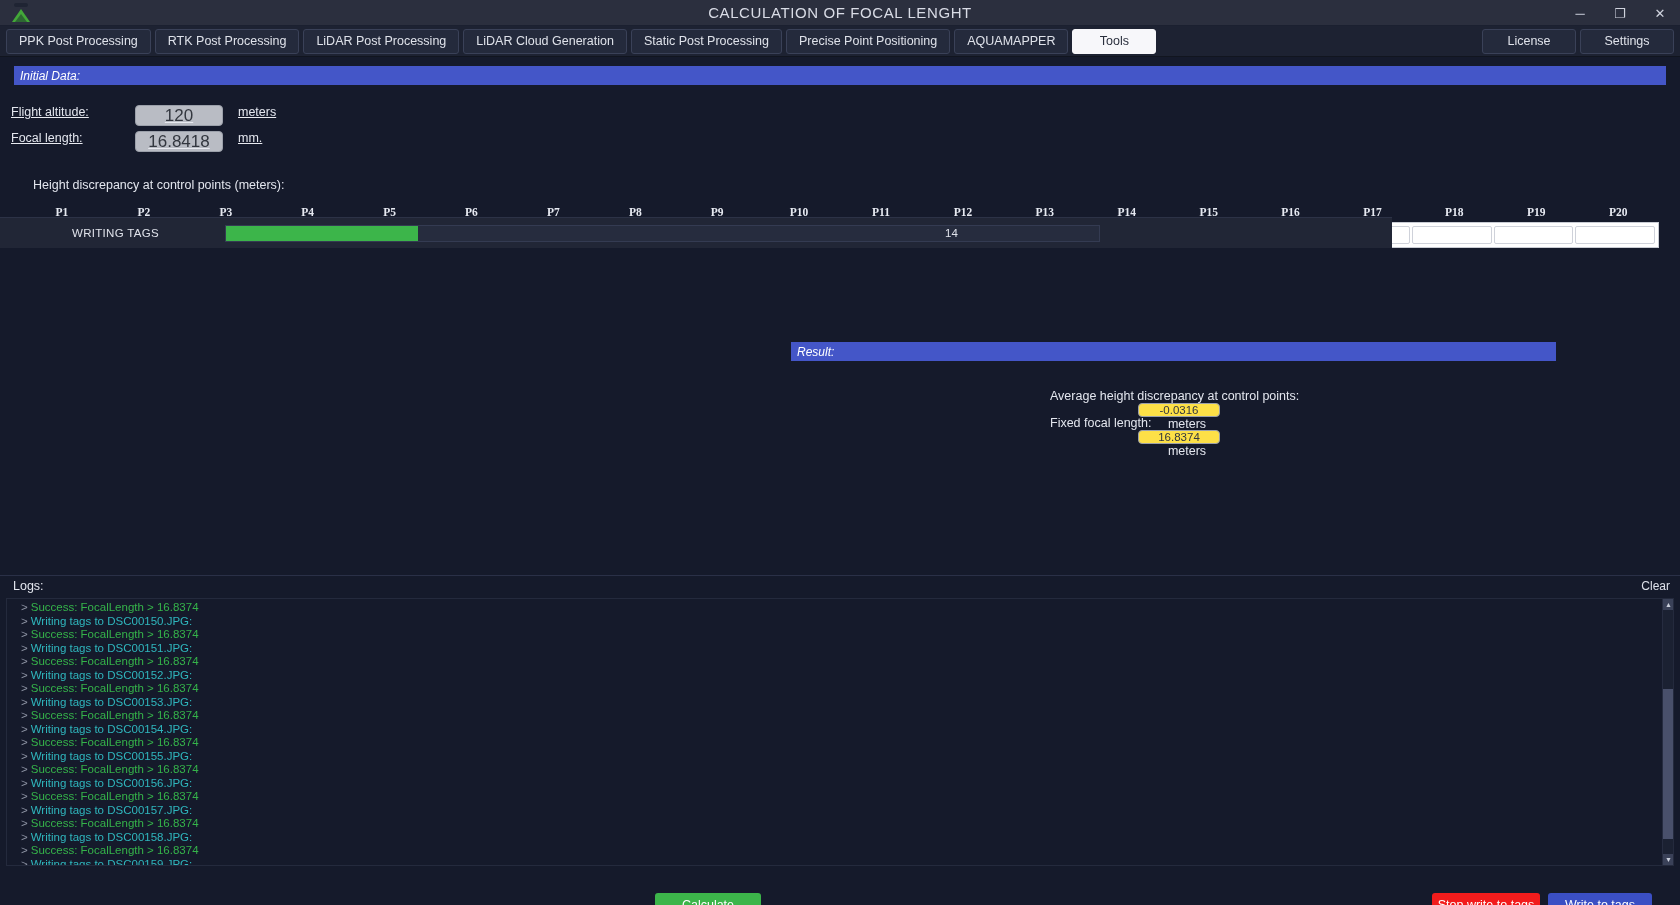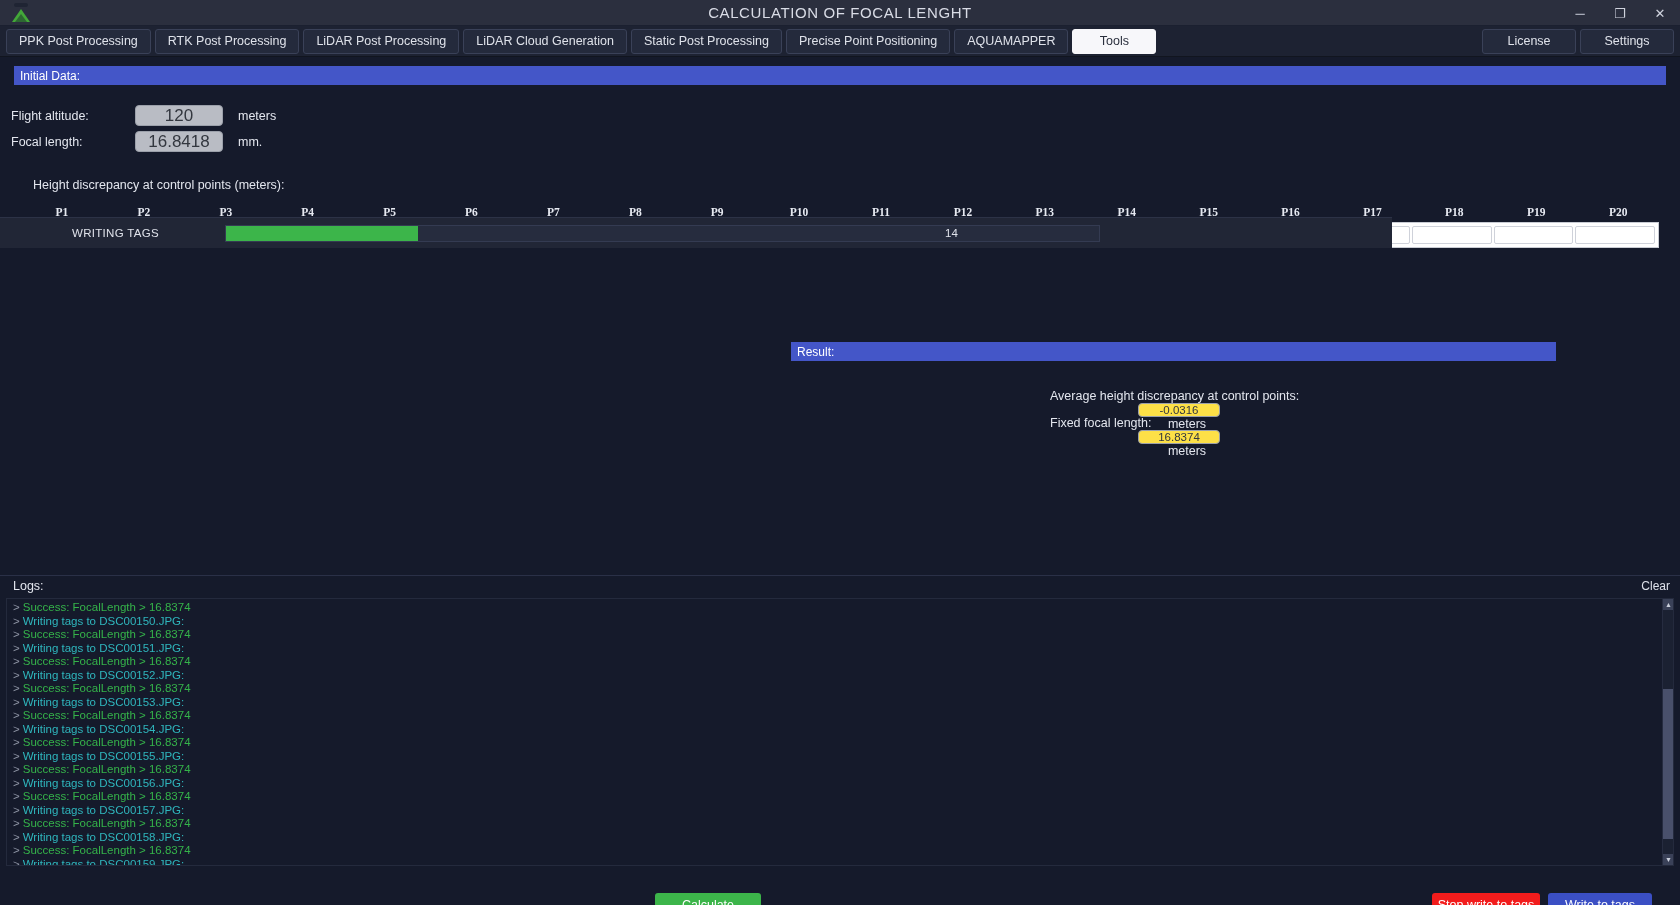--- a/index.html
+++ b/index.html
@@ -112,32 +112,34 @@
 
   
   .section-bar {
     height: 19px;
     background: #4456c8;
     color: #fff;
     font-size: 12px;
     display: flex;
     align-items: center;
     padding-left: 6px;
+    font-style: italic;
   }
 
   
   .content { position: relative; }
 
   .initial-bar-wrap { padding: 9px 14px 0 14px; }
 
   .field-row {
     display: flex;
-    align-items: center;
+    align-items: flex-start;
     height: 21px;
     margin-bottom: 5px;
+    text-decoration: underline;
   }
   .field-label {
     width: 135px;
     font-size: 12.5px;
     color: #e3e6ee;
     padding-left: 11px;
   }
   .field-box {
     width: 88px; height: 21px;
     background: #b9bcc4;
@@ -257,20 +259,21 @@
     margin: 2px 6px 0 6px;
     height: 268px;
     background: #151a2b;
     border: 1px solid #242a3d;
     overflow: hidden;
   }
   .logs-list {
     padding: 2px 0 0 6px;
     font-size: 11.5px;
     line-height: 13.5px;
+    margin-left: 8px;
   }
   .log-line { white-space: nowrap; }
   .log-arrow { color: #8d93a3; margin-right: 3px; }
   .log-success { color: #35b34a; }
   .log-writing { color: #2fb6bd; }
 
   .logs-scroll {
     position: absolute;
     right: 0; top: 0;
     width: 11px; height: 100%;

